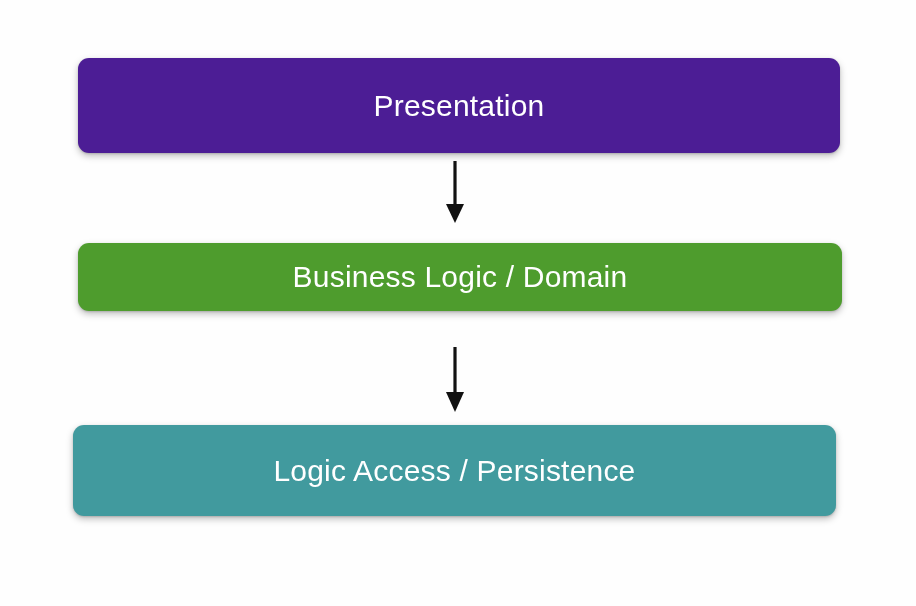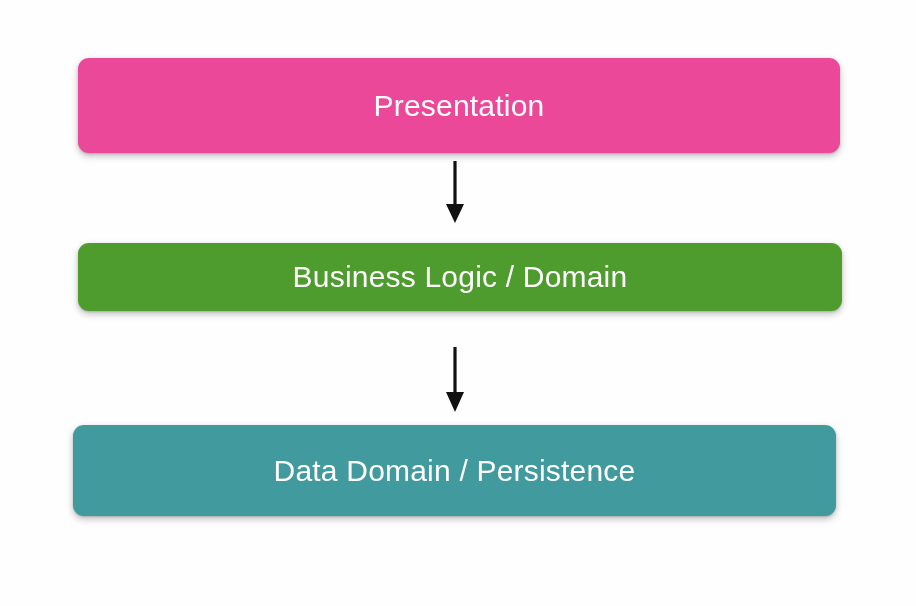--- a/index.html
+++ b/index.html
@@ -82,21 +82,21 @@
     display: block;
     width: 100%;
     height: 100%;
   }
 </style>
 </head>
 <body style="background: rgb(254, 254, 254);">
 
 <div id="diagram-canvas" style="background: rgb(254, 254, 254);">
 
-  <div class="layer-box" id="layer-box-0" style="background: #ec4899;">
+  <div class="layer-box" id="layer-box-0" style="background: #4c1d95;">
     <span class="layer-label">Presentation</span>
   </div>
 
   <div class="connector-arrow" id="connector-arrow-0">
     <svg viewBox="0 0 46 64" xmlns="http://www.w3.org/2000/svg" aria-hidden="true">
       <line x1="23" y1="1" x2="23" y2="47" stroke="#111111" stroke-width="3.2"></line>
       <polygon points="14,44 32,44 23,63" fill="#111111"></polygon>
     </svg>
   </div>
 
@@ -105,16 +105,16 @@
   </div>
 
   <div class="connector-arrow" id="connector-arrow-1">
     <svg viewBox="0 0 46 70" xmlns="http://www.w3.org/2000/svg" aria-hidden="true">
       <line x1="23" y1="3" x2="23" y2="51" stroke="#111111" stroke-width="3.2"></line>
       <polygon points="14,48 32,48 23,68" fill="#111111"></polygon>
     </svg>
   </div>
 
   <div class="layer-box" id="layer-box-2" style="background: rgb(65, 154, 158);">
-    <span class="layer-label">Data Domain / Persistence</span>
+    <span class="layer-label">Logic Access / Persistence</span>
   </div>
 
 </div>
 
 </body></html>

